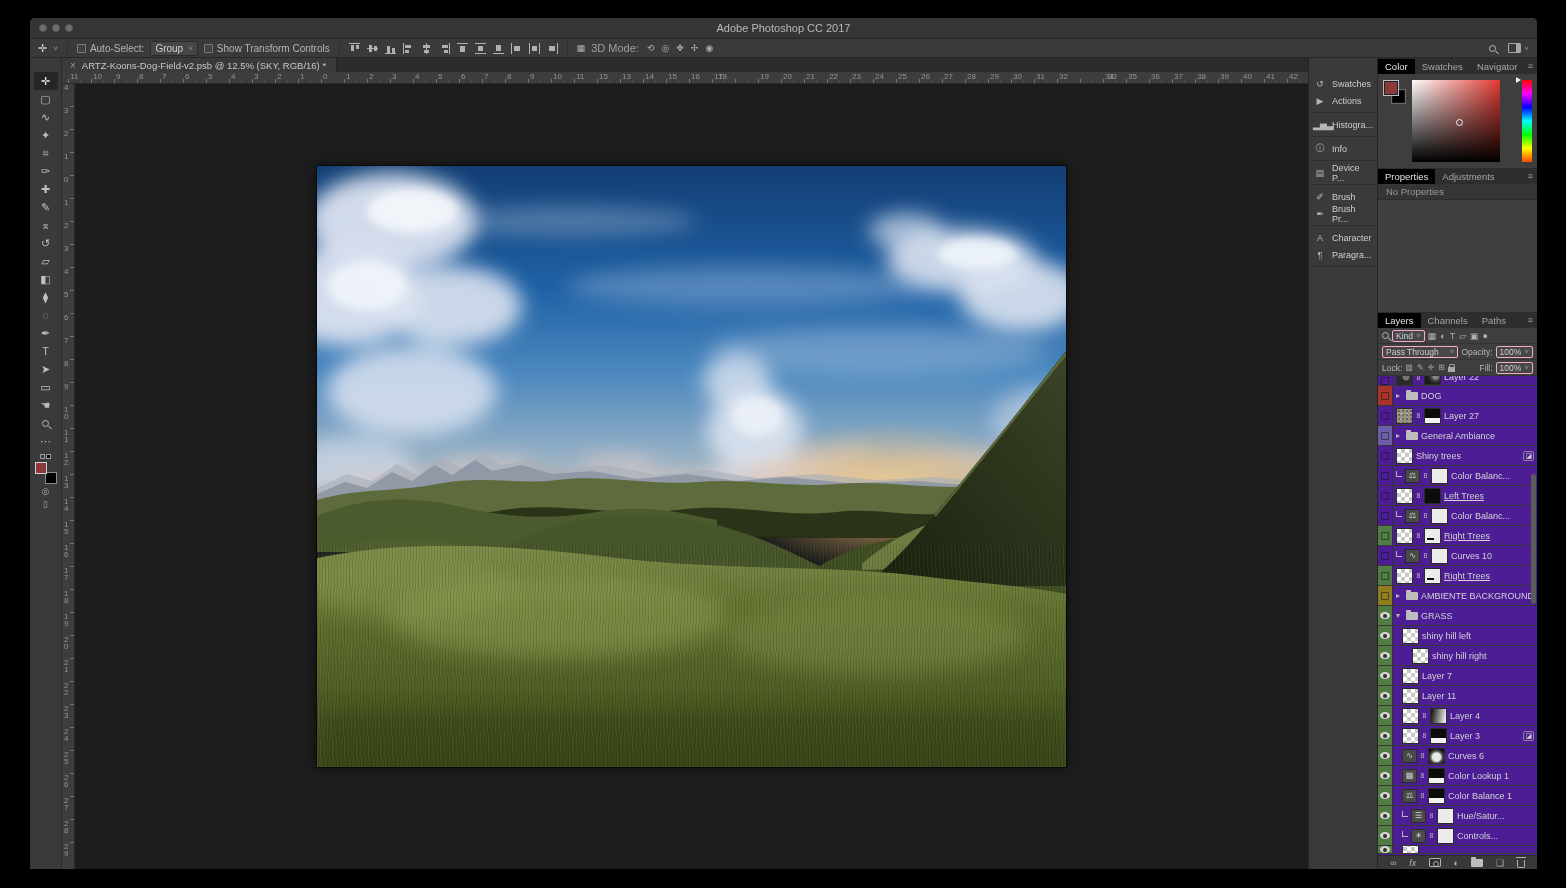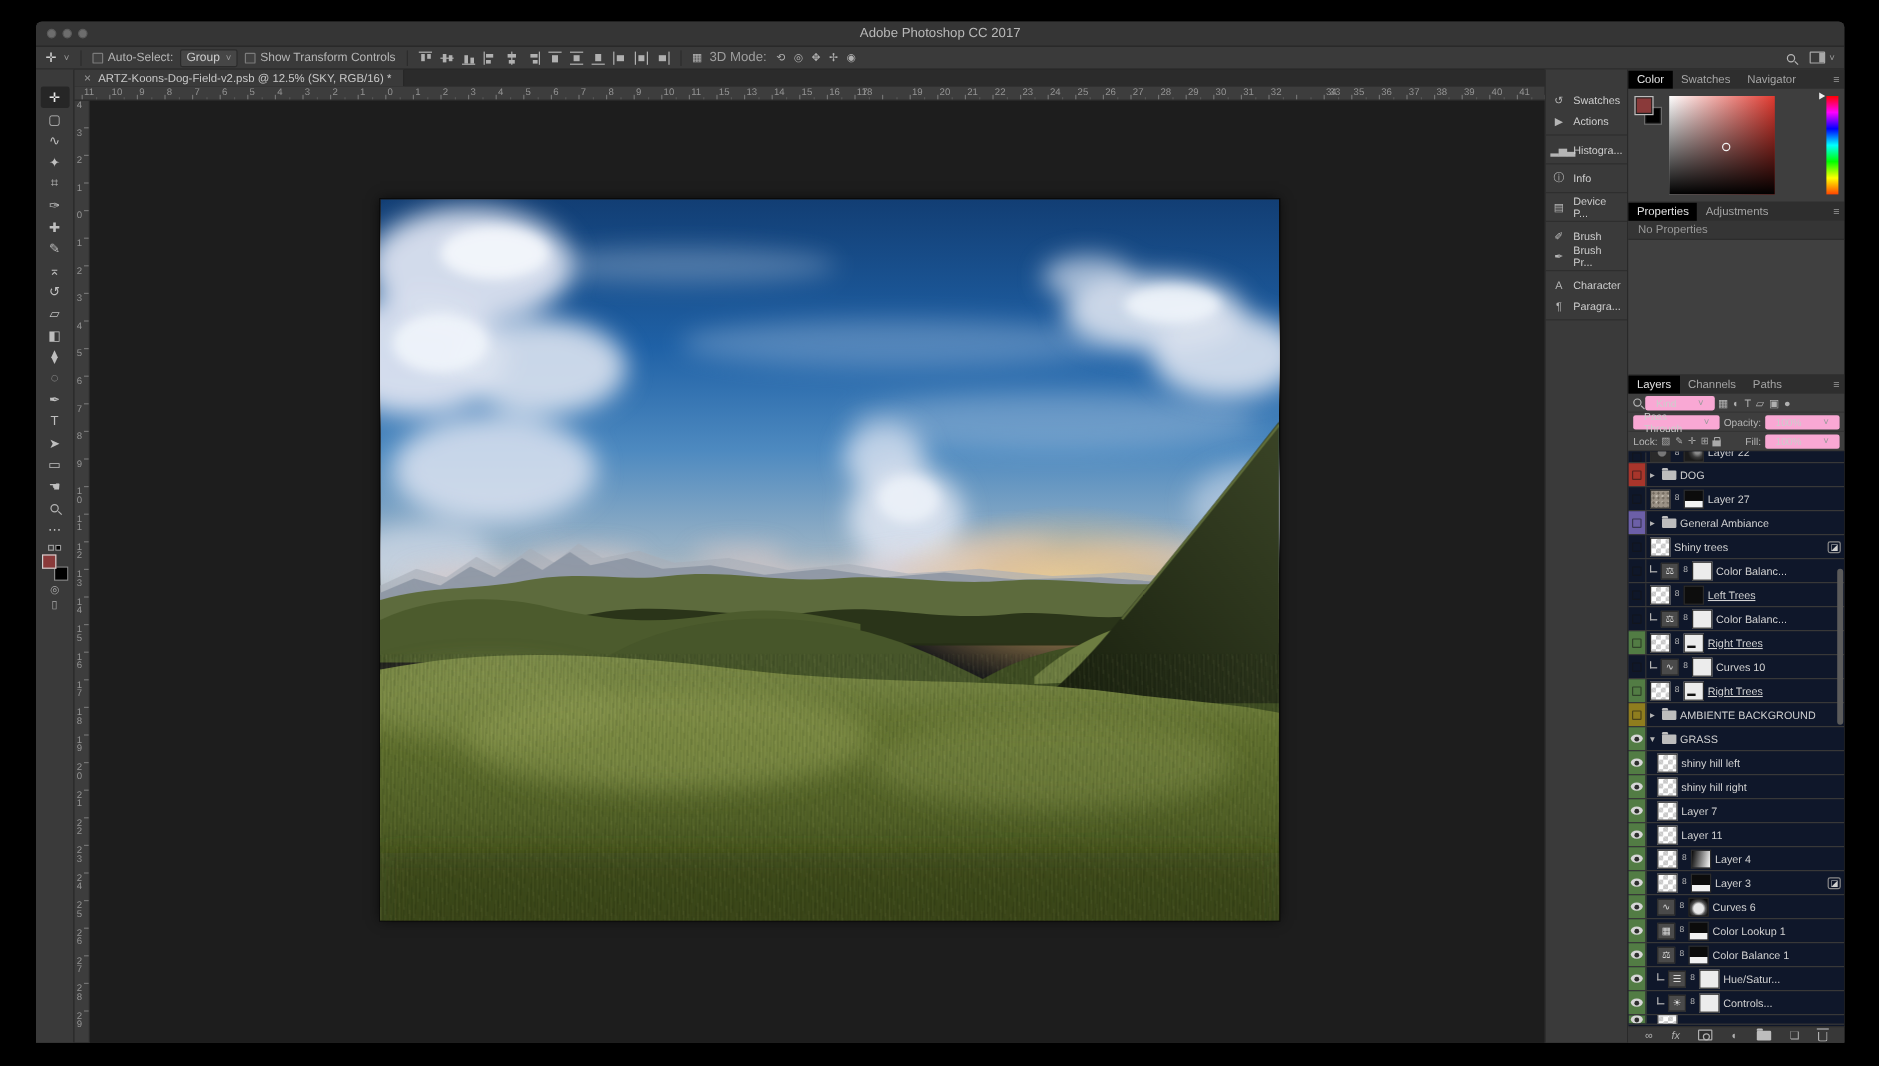--- a/index.html
+++ b/index.html
@@ -115,28 +115,28 @@
 
   
   .propsmsg { height:16px; background:#353535; border-bottom:1px solid #2c2c2c; color:#9a9a9a;
     font-size:9.5px; display:flex; align-items:center; padding:0 8px; }
   .propsempty { height:112px; background:#404040; }
 
   
   .layers { flex:1; display:flex; flex-direction:column; min-height:0; background:#3e3e3e; }
   .lp-row { height:16px; flex:0 0 16px; background:#3e3e3e; border-bottom:1px solid #343434;
     display:flex; align-items:center; gap:3px; padding:0 4px; font-size:8.5px; color:#b5b5b5; }
-  .lp-row .fld { background:#474747; border:6px solid #f9a8d4; border-radius:2px; padding:0 3px;
-    display:flex; align-items:center; gap:18px; color:#cdcdcd; height:12px; }
+  .lp-row .fld { background:#474747; border:1px solid #f9a8d4; border-radius:2px; padding:0 3px;
+    display:flex; align-items:center; gap:3px; color:#cdcdcd; height:12px; }
   .fico { color:#b0b0b0; font-size:9px; }
   .lock-ico { color:#a8a8a8; font-size:8px; }
   .minilock { position:relative; width:7px; height:5px; background:#aaa; display:inline-block; margin-top:3px; }
   .minilock::before { content:""; position:absolute; left:1px; top:-3px; width:4px; height:3px;
     border:1px solid #aaa; border-bottom:none; border-radius:2px 2px 0 0; }
-  .layerlist { flex:1; position:relative; overflow:hidden; background:#0f172a; }
+  .layerlist { flex:1; position:relative; overflow:hidden; background:#4c1d95; }
   .lrow { height:20px; display:flex; align-items:stretch; border-bottom:1px solid #383838; }
   .lrow.partial-top { height:10px; align-items:flex-end; overflow:hidden; }
   .lrow.partial-bottom { height:8px; overflow:hidden; }
   .eyecell { flex:0 0 15px; border-right:1px solid #333; display:flex; align-items:center; justify-content:center; }
   .eyewell { width:8px; height:8px; border:1px solid rgba(20,20,20,.55); border-radius:1px; }
   .eye { position:relative; width:10px; height:7px; background:#d6d6d6; border-radius:50% 50%; }
   .eye::after { content:""; position:absolute; left:3px; top:1.5px; width:4px; height:4px; background:#2e2e2e; border-radius:50%; }
   .lbody { flex:1; display:flex; align-items:center; gap:3px; padding:0 3px; min-width:0; }
   .lname { font-size:9px; color:#d2d2d2; white-space:nowrap; overflow:hidden; }
   .lname.u { text-decoration:underline; }
@@ -959,21 +959,21 @@
                 </div>
                 <div class="lbody" style="padding-left: 9px;">
                   <span class="thumb checker"></span>
                   <span class="lname">shiny hill left</span>
                 </div>
               </div>
               <div class="lrow">
                 <div class="eyecell lbl-green">
                   <span class="eye"></span>
                 </div>
-                <div class="lbody" style="padding-left: 9px;">
+                <div class="lbody" style="padding-left: 19px;">
                   <span class="thumb checker"></span>
                   <span class="lname">shiny hill right</span>
                 </div>
               </div>
               <div class="lrow">
                 <div class="eyecell lbl-green">
                   <span class="eye"></span>
                 </div>
                 <div class="lbody" style="padding-left: 9px;">
                   <span class="thumb checker"></span>

